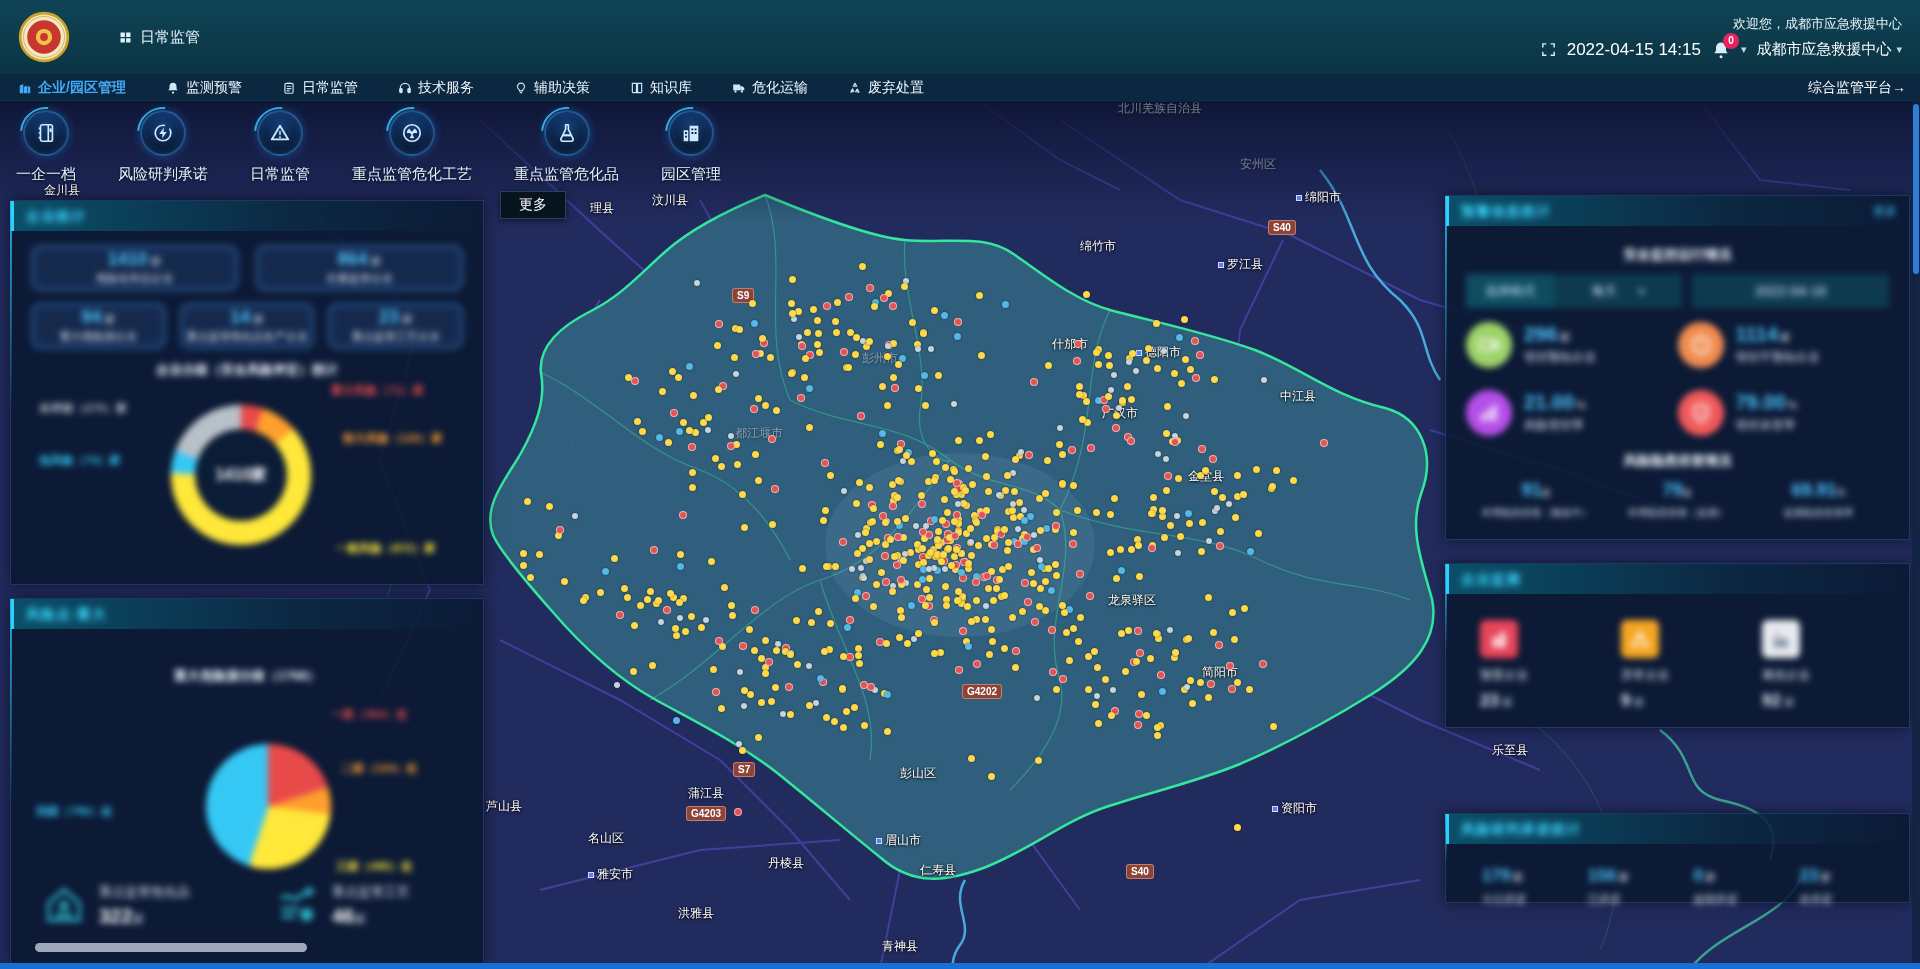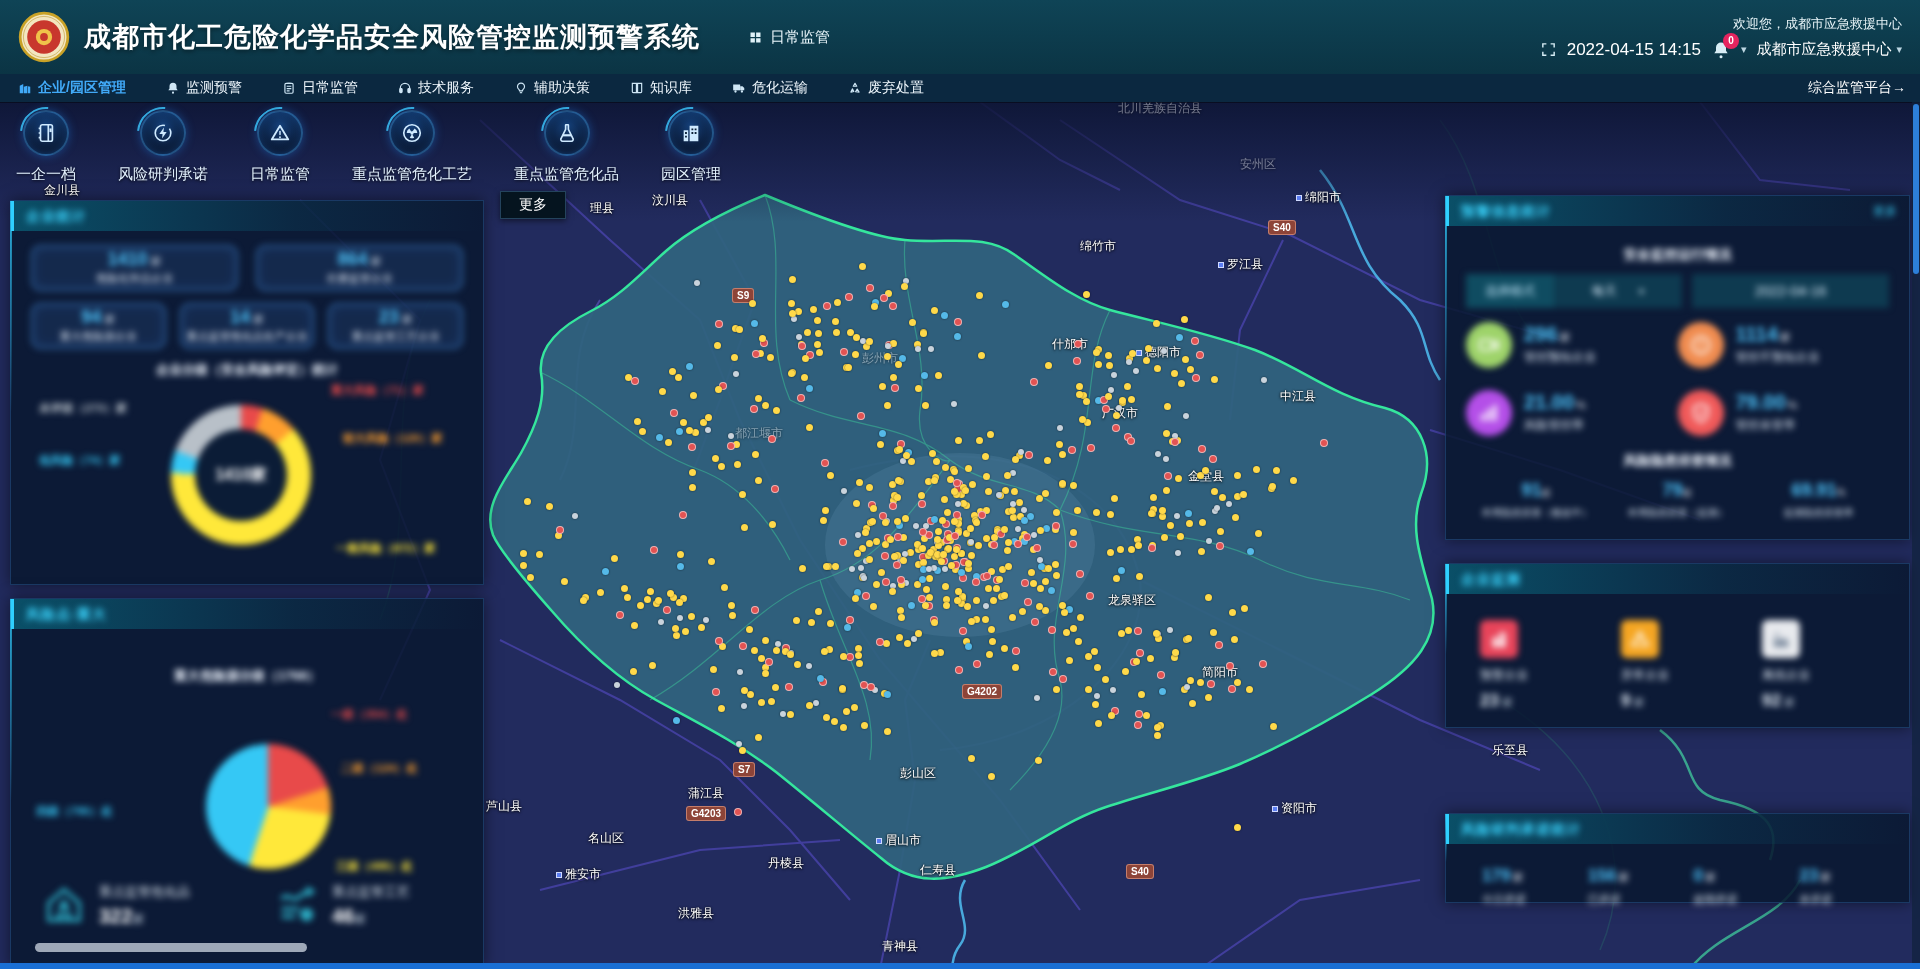--- a/index.html
+++ b/index.html
@@ -160,21 +160,20 @@
   <header>
     <div class="logo">
       <svg viewBox="0 0 48 48">
           <circle cx="24" cy="24" r="22" fill="#f3e6c0" stroke="#c9a227" stroke-width="2.5"></circle>
           <circle cx="24" cy="24" r="15.5" fill="#c8372d"></circle>
           <circle cx="24" cy="24" r="7.5" fill="#f0c24a"></circle>
           <circle cx="24" cy="24" r="3.6" fill="#c8372d"></circle>
           <path d="M24 5 a19 19 0 0 1 0 38 a19 19 0 0 1 0 -38" fill="none" stroke="#b78f1e" stroke-width=".8" opacity=".6"></path>
         </svg>
     </div>
-    <h1 class="app-title">成都市化工危险化学品安全风险管控监测预警系统</h1>
     <div class="sysnav">
       <span class="icn">
           <svg viewBox="0 0 24 24" fill="currentColor">
             <path d="M4 4h7v7H4zM13 4h7v7h-7zM4 13h7v7H4zM13 13h7v7h-7z"></path>
           </svg>
         </span>
       <span>日常监管</span>
     </div>
     <div class="header-right">
       <div class="welcome">欢迎您，成都市应急救援中心</div>
@@ -411,21 +410,21 @@
         </div>
         <div class="mlabel" style="left: 768px; top: 753px;">
           <span>丹棱县</span>
         </div>
         <div class="mlabel" style="left: 882px; top: 836px;">
           <span>青神县</span>
         </div>
         <div class="mlabel" style="left: 678px; top: 803px;">
           <span>洪雅县</span>
         </div>
-        <div class="mlabel" style="left: 556px; top: 764px;">
+        <div class="mlabel" style="left: 588px; top: 764px;">
           <span class="msq"></span>
           <span>雅安市</span>
         </div>
         <div class="mlabel" style="left: 588px; top: 728px;">
           <span>名山区</span>
         </div>
         <div class="mlabel" style="left: 486px; top: 696px;">
           <span>芦山县</span>
         </div>
         <div class="mlabel" style="left: 688px; top: 683px;">

